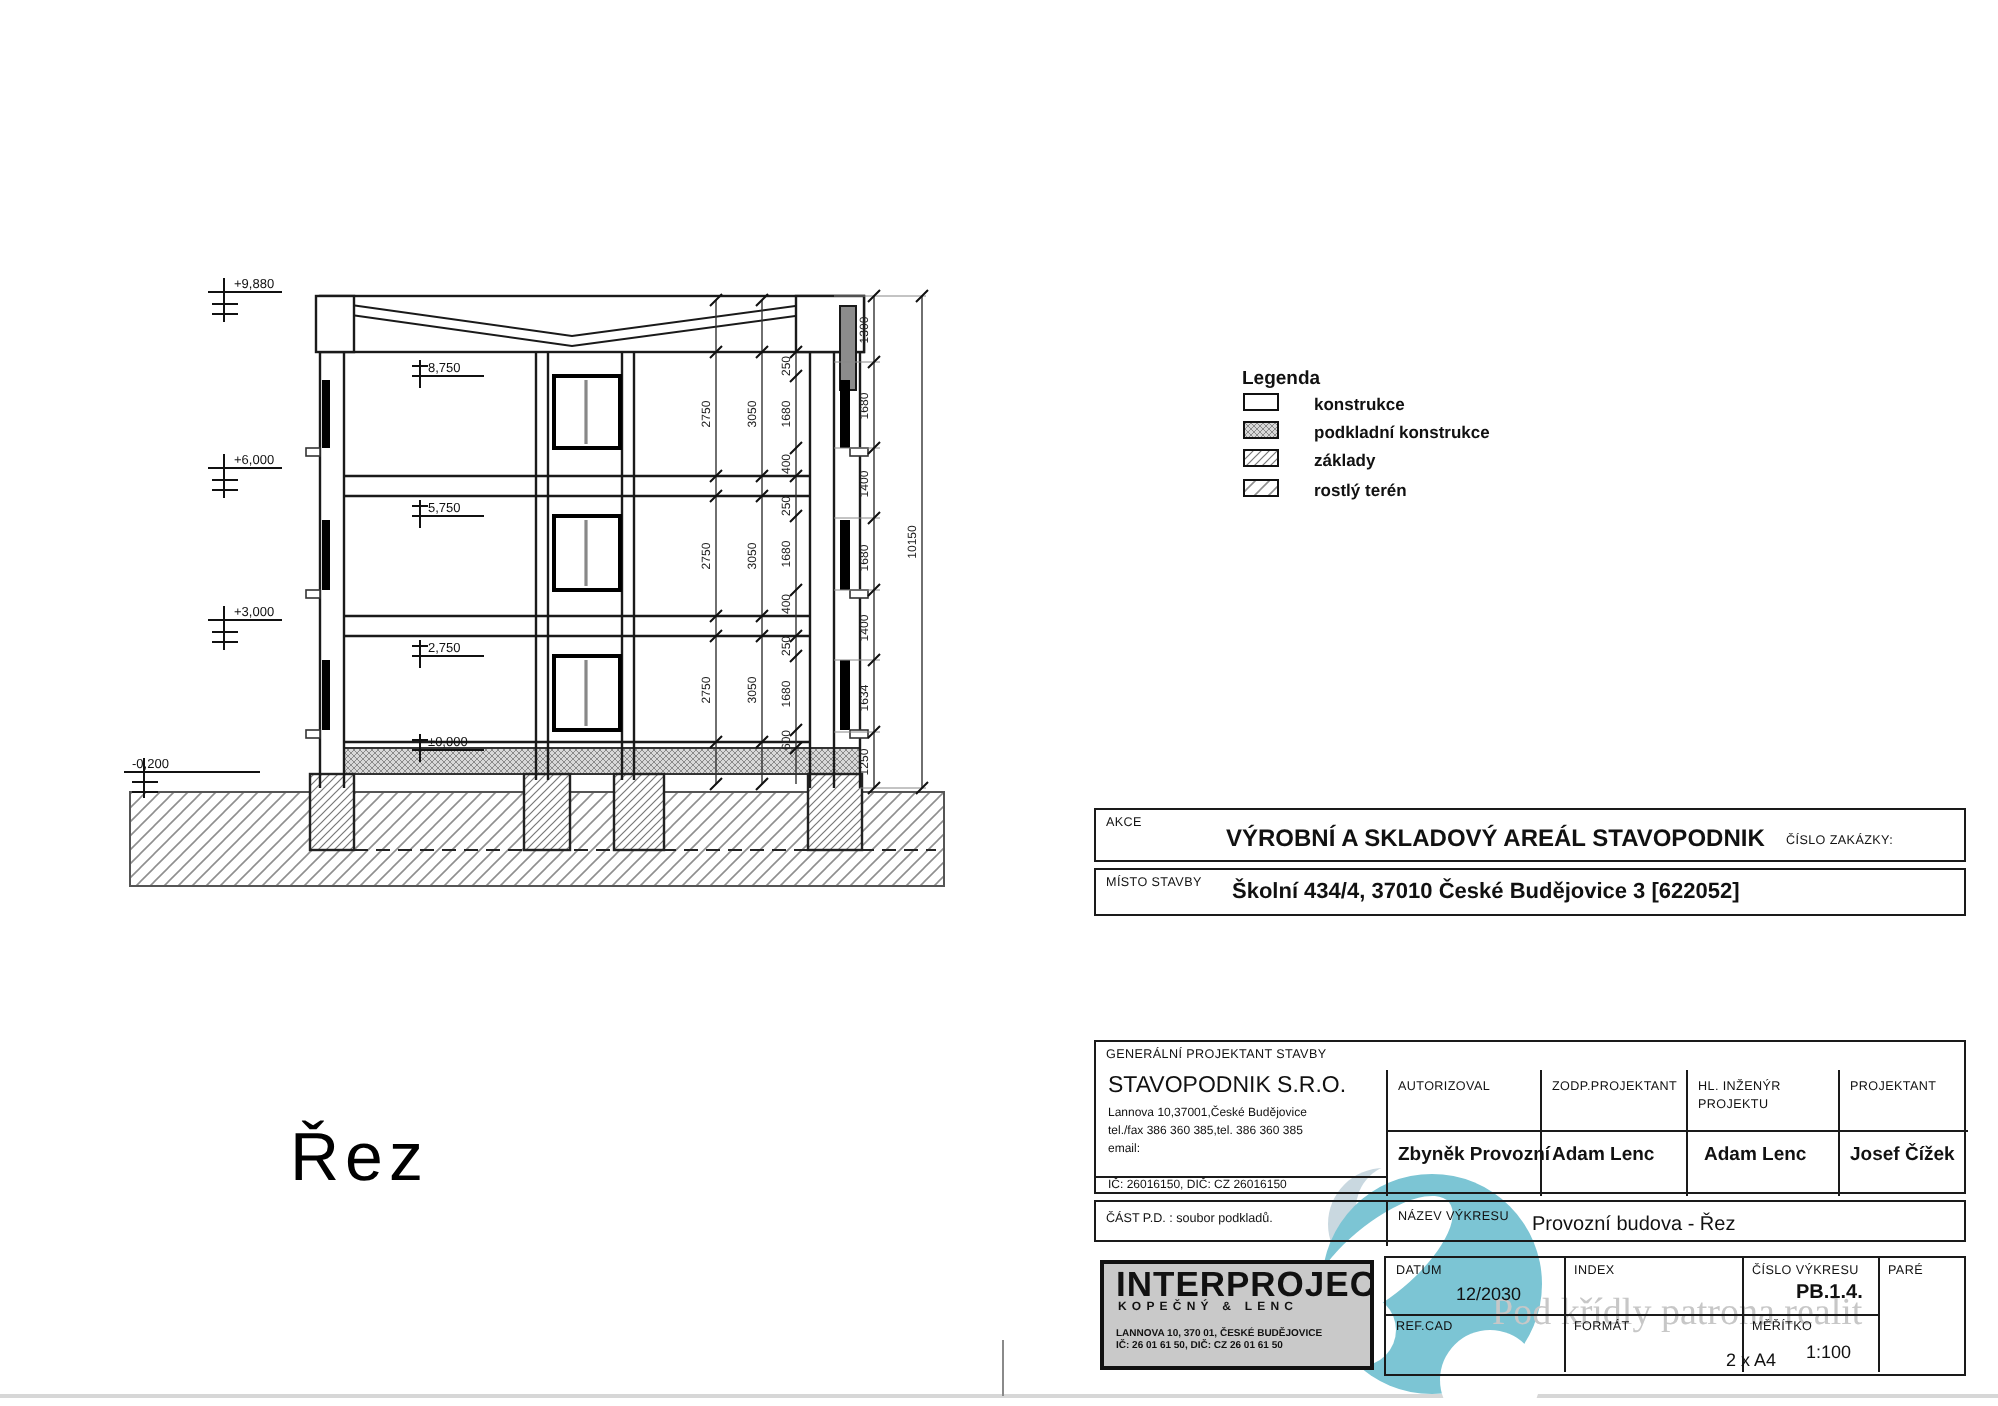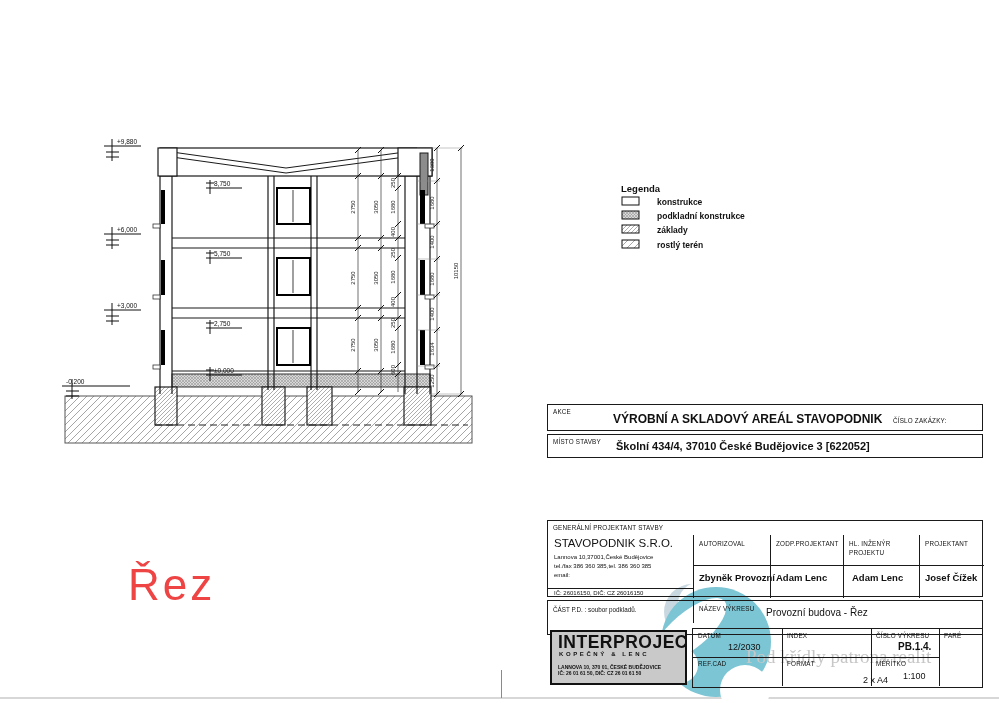--- a/index.html
+++ b/index.html
@@ -1,21 +1,21 @@
 <!DOCTYPE html>
 <html><head>
 <meta charset="utf-8">
 <style>
   html,body{margin:0;padding:0;background:#fff;width:999px;height:703px;overflow:hidden;
     font-family:"Liberation Sans",sans-serif;color:#111;}
   #page{position:relative;width:999px;height:703px;background:#fff;}
 
   
   #drawing-svg{position:absolute;left:0;top:0;z-index:1;}
-  .wm-rez{position:absolute;left:128px;top:560px;font-size:44px;color:#ef4444;
+  .wm-rez{position:absolute;left:145px;top:560px;font-size:34px;color:#000000;
     letter-spacing:3px;font-weight:400;z-index:1;}
   .wm-serif{position:absolute;left:746px;top:646px;font-family:"Liberation Serif",serif;
     font-size:19px;color:#c7c7c7;white-space:nowrap;z-index:2;}
   #teal-svg{position:absolute;left:650px;top:560px;z-index:1;}
   .page-bottom-line{position:absolute;left:0;top:697px;width:999px;height:2px;background:#d7d7d7;z-index:0;}
   .fold-line{position:absolute;left:501px;top:670px;width:1px;height:28px;background:#8a8a8a;z-index:2;}
 
   
   #titleblock{position:absolute;left:547px;top:404px;width:438px;height:285px;z-index:3;}
   .tb-box{position:absolute;left:0;width:436px;border:1.5px solid #1a1a1a;box-sizing:border-box;background:transparent;}
@@ -280,21 +280,21 @@
       <span class="lbl abs" style="left:228px;top:19px;">ZODP.PROJEKTANT</span>
       <span class="lbl abs" style="left:301px;top:19px;">HL. INŽENÝR</span>
       <span class="lbl abs" style="left:301px;top:28px;">PROJEKTU</span>
       <span class="lbl abs" style="left:377px;top:19px;">PROJEKTANT</span>
       <span class="abs" style="left:151px;top:51px;font-weight:bold;font-size:9.5px;white-space:nowrap;">Zbyněk Provozní</span>
       <span class="abs" style="left:228px;top:51px;font-weight:bold;font-size:9.5px;white-space:nowrap;">Adam Lenc</span>
       <span class="abs" style="left:304px;top:51px;font-weight:bold;font-size:9.5px;white-space:nowrap;">Adam Lenc</span>
       <span class="abs" style="left:377px;top:51px;font-weight:bold;font-size:9.5px;white-space:nowrap;">Josef Čížek</span>
     </div>
 
-    <div class="tb-box" style="top:196px;height:35px;">
+    <div class="tb-box" style="top:196px;height:21px;">
       <div class="vline" style="left:145px;top:0;height:22px;"></div>
       <span class="abs" style="left:5px;top:5px;font-size:6.3px;white-space:nowrap;">ČÁST P.D. : soubor podkladů.</span>
       <span class="lbl abs" style="left:151px;top:4px;">NÁZEV VÝKRESU</span>
       <span class="abs" style="left:218px;top:6px;font-size:10px;white-space:nowrap;">Provozní budova - Řez</span>
     </div>
 
     <div class="abs" style="left:0;top:224px;width:436px;height:61px;">
       <div class="logo-box">
         <div class="logo-main">INTERPROJECT</div>
         <div class="logo-sub">KOPEČNÝ &amp; LENC</div>

